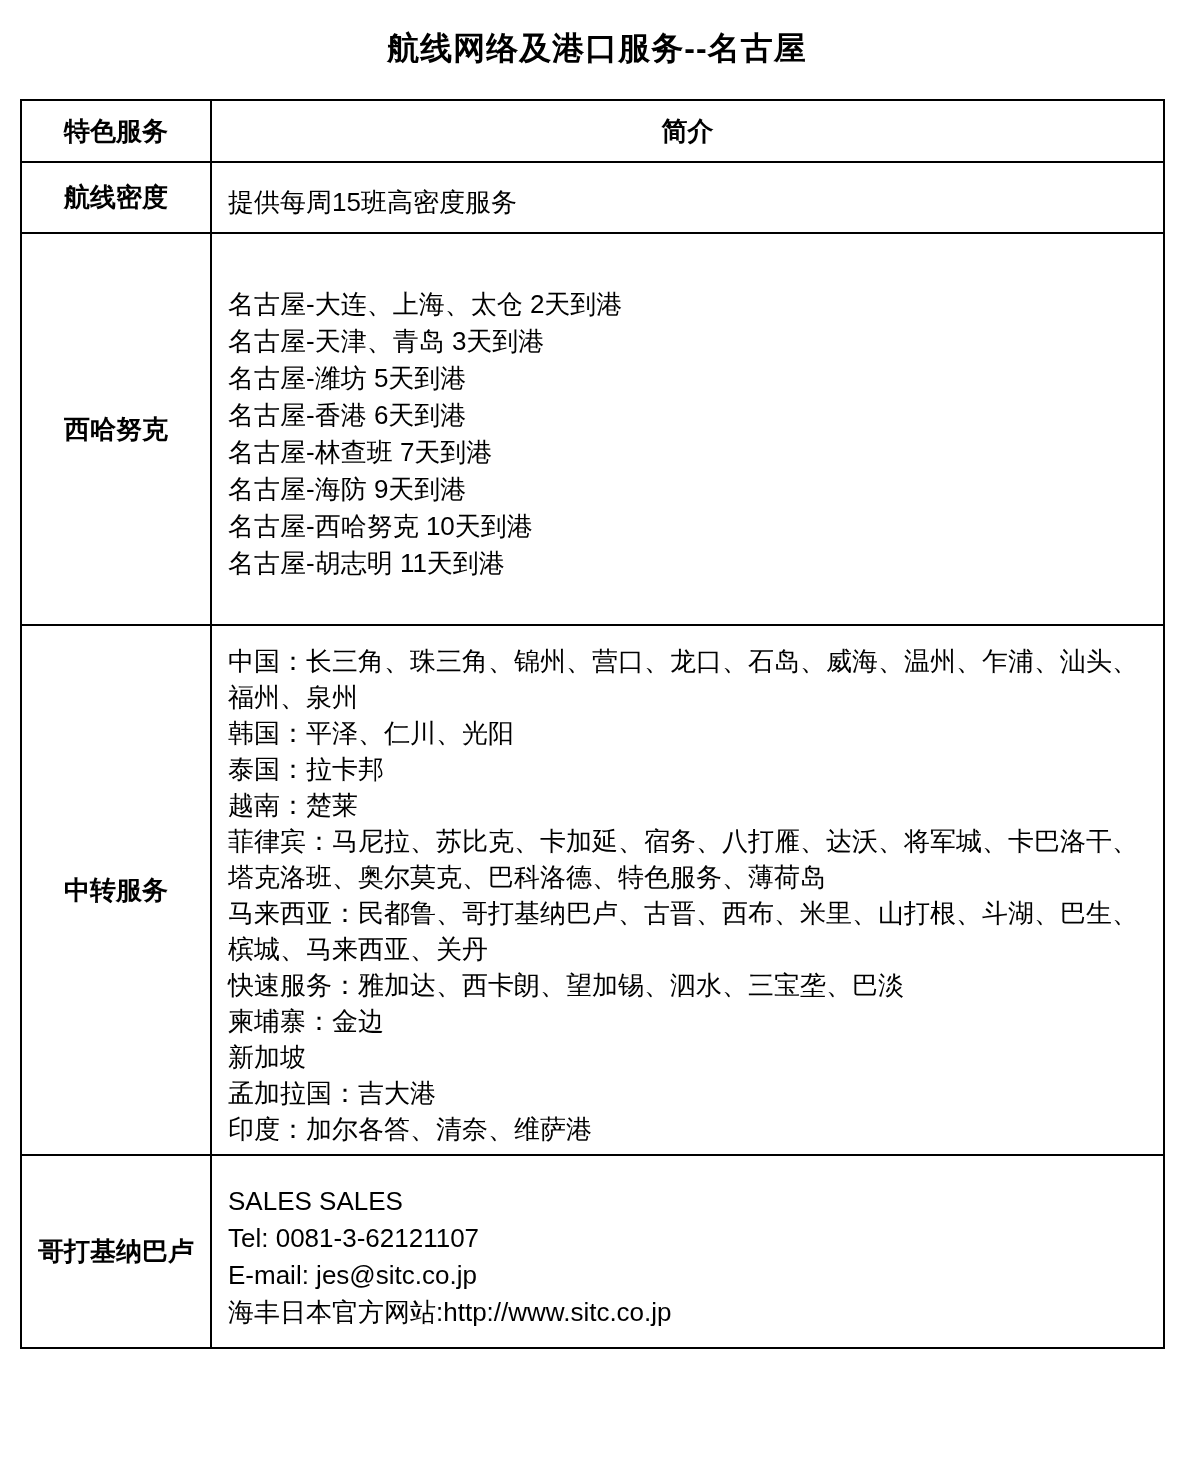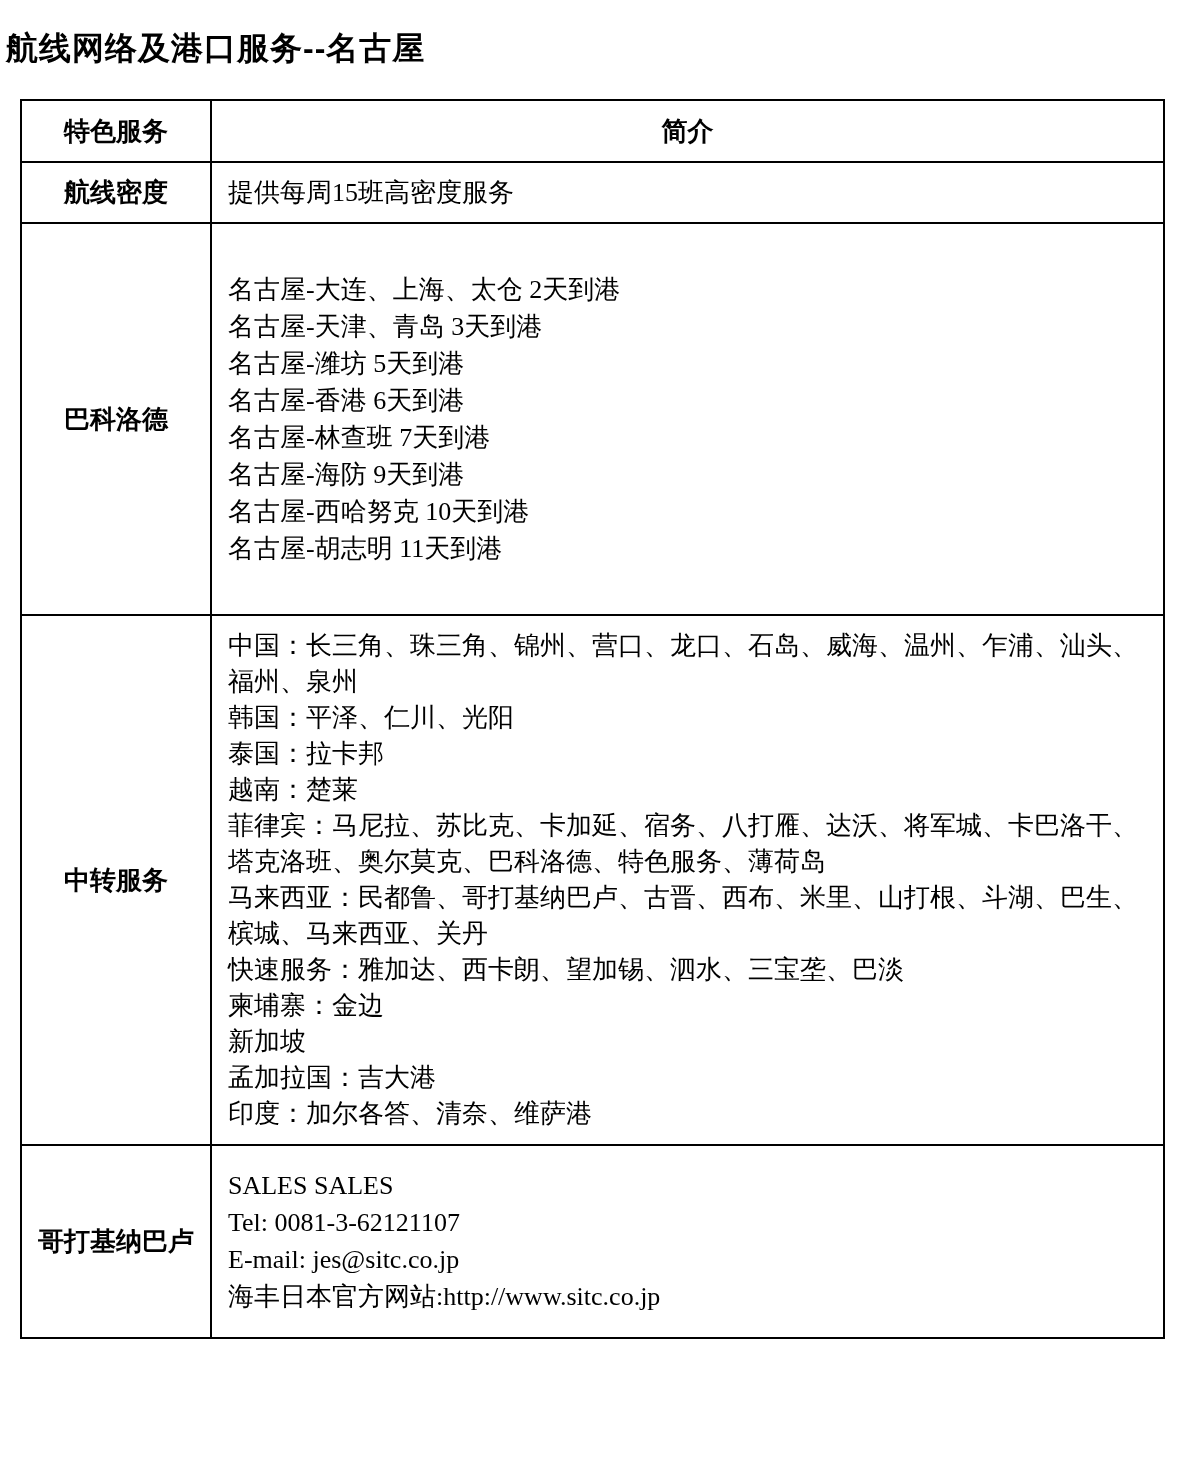--- a/index.html
+++ b/index.html
@@ -5,22 +5,22 @@
   * { box-sizing: border-box; }
   html, body { margin: 0; padding: 0; }
   body {
     width: 1182px;
     height: 1461px;
     background: #ffffff;
     color: #000000;
     font-family: "Liberation Sans", "DejaVu Sans", sans-serif;
   }
   .page-title {
-    margin: 30px 0 0 6px;
-    text-align: left;
+    margin: 30px 0 0 12px;
+    text-align: center;
     font-size: 32px;
     font-weight: 700;
     line-height: 36px;
     letter-spacing: 1px;
   }
   table.services {
     border-collapse: collapse;
     table-layout: fixed;
     width: 1143px;
     margin: 33px 0 0 20px;
@@ -30,22 +30,21 @@
     vertical-align: middle;
     font-size: 26px;
     color: #000000;
   }
   .label-cell {
     text-align: center;
     font-weight: 700;
     padding: 2px 4px;
   }
   .content-cell {
-    padding: 6px 10px 6px 16px;
-    font-family: Liberation Serif, serif;
+    padding: 16px 10px 6px 16px;
   }
   .content-cell p { margin: 0; }
   .spaced p  { margin: 10px 0; line-height: 27px; }
   .contact p { margin: 11px 0; line-height: 26px; }
   .flow p    { margin: 0;      line-height: 36px; }
   .direct-text { display: block; line-height: 35px; }
   tr.r-header  { height: 62px; }
   tr.r-density { height: 57px; }
   tr.r-fast    { height: 392px; }
   tr.r-direct  { height: 90px; }
@@ -72,21 +71,21 @@
     </tr>
 
     <tr class="r-density">
       <td class="label-cell">航线密度</td>
       <td class="content-cell spaced">
         <p>提供每周15班高密度服务</p>
       </td>
     </tr>
 
     <tr class="r-fast">
-      <td class="label-cell">巴科洛德</td>
+      <td class="label-cell">西哈努克</td>
       <td class="content-cell spaced">
         <p>名古屋-大连、上海、太仓 2天到港</p>
         <p>名古屋-天津、青岛 3天到港</p>
         <p>名古屋-潍坊 5天到港</p>
         <p>名古屋-香港 6天到港</p>
         <p>名古屋-林查班 7天到港</p>
         <p>名古屋-海防 9天到港</p>
         <p>名古屋-西哈努克 10天到港</p>
         <p>名古屋-胡志明 11天到港</p>
       </td>

